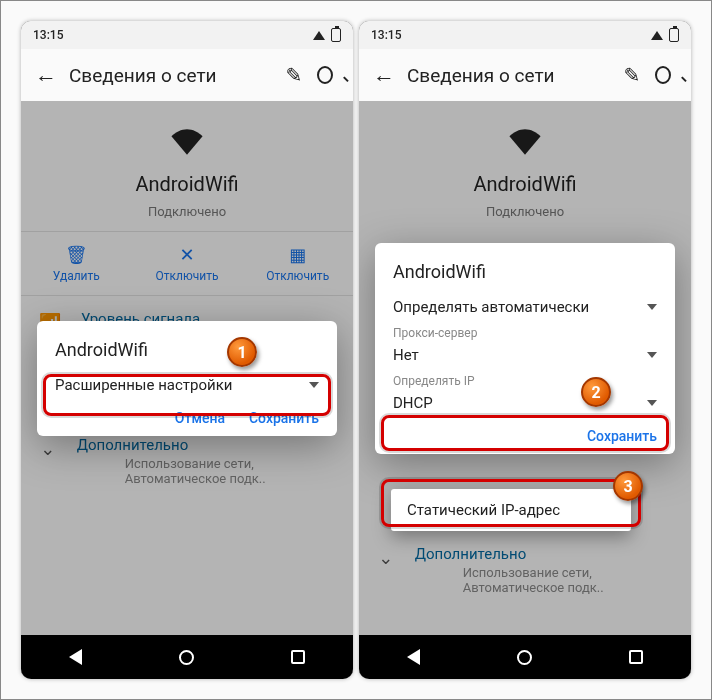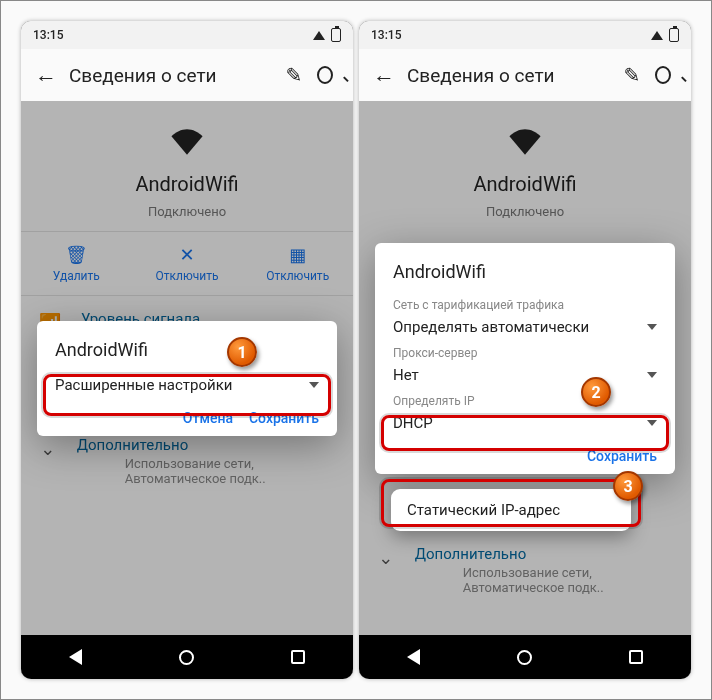--- a/index.html
+++ b/index.html
@@ -62,21 +62,21 @@
   .dialog {
     position:absolute; left:16px; right:16px;
     background:#fff; border-radius:6px;
     box-shadow:0 10px 40px rgba(0,0,0,.35);
     padding:18px 18px 10px;
   }
   .dlg-title { font-size:18px; color:#222; margin-bottom:16px; font-weight:400;}
   .dlg-sub { font-size:12px; color:#888; margin-top:10px; }
   .dlg-val { font-size:15px; color:#222; margin-top:6px; display:flex; justify-content:space-between; align-items:center;}
   .chev { width:0;height:0;border-left:5px solid transparent;border-right:5px solid transparent;border-top:6px solid #555; }
-  .dlg-actions { display:flex; justify-content:flex-end; gap:16px; margin-top:16px; }
+  .dlg-actions { display:flex; justify-content:flex-end; gap:24px; margin-top:16px; }
   .dlg-actions span { color:#1a73e8; font-size:14px; font-weight:500; }
   .navbar {
     height:44px; background:#000; display:flex;
     justify-content:space-around; align-items:center;
   }
   .nav-tri{width:0;height:0;border-top:8px solid transparent;border-bottom:8px solid transparent;border-right:13px solid #fff;}
   .nav-cir{width:15px;height:15px;border:2px solid #fff;border-radius:50%;}
   .nav-sq{width:14px;height:14px;border:2px solid #fff;border-radius:2px;}
   .hl {
     position:absolute; border:3px solid #d40000; border-radius:8px;
@@ -86,21 +86,21 @@
   .badge {
     position:absolute; width:30px;height:30px;
     background:radial-gradient(circle at 35% 30%, #ff9a3c, #e05a00 70%);
     border:2px solid #a33700; border-radius:50%;
     display:flex;align-items:center;justify-content:center;
     color:#fff;font-weight:700;font-size:16px;
     box-shadow:2px 3px 4px rgba(0,0,0,.4);
     pointer-events:none;
   }
   .menu-pop {
-    position:absolute; background:#fff; border-radius:9px;
+    position:absolute; background:#fff; border-radius:3px;
     box-shadow:0 6px 18px rgba(0,0,0,.35);
     padding:12px 16px; font-size:15px; color:#222;
   }
 </style>
 </head>
 <body>
 
 <div class="twoshot">
 
   <div class="phone">
@@ -211,21 +211,20 @@
           <div class="li-ico">⌄</div>
           <div class="li-txt">
               <div class="t">Дополнительно</div>
               <div class="s">Использование сети, Автоматическое подк..</div>
             </div>
         </div>
         <div class="dim"></div>
 
         <div class="dialog" style="top:142px;">
           <div class="dlg-title">AndroidWifi</div>
-          <div class="dlg-sub">Сеть с тарификацией трафика</div>
           <div class="dlg-val">
               <span>Определять автоматически</span>
               <span class="chev"></span>
             </div>
           <div class="dlg-sub">Прокси-сервер</div>
           <div class="dlg-val">
               <span>Нет</span>
               <span class="chev"></span>
             </div>
           <div class="dlg-sub">Определять IP</div>

